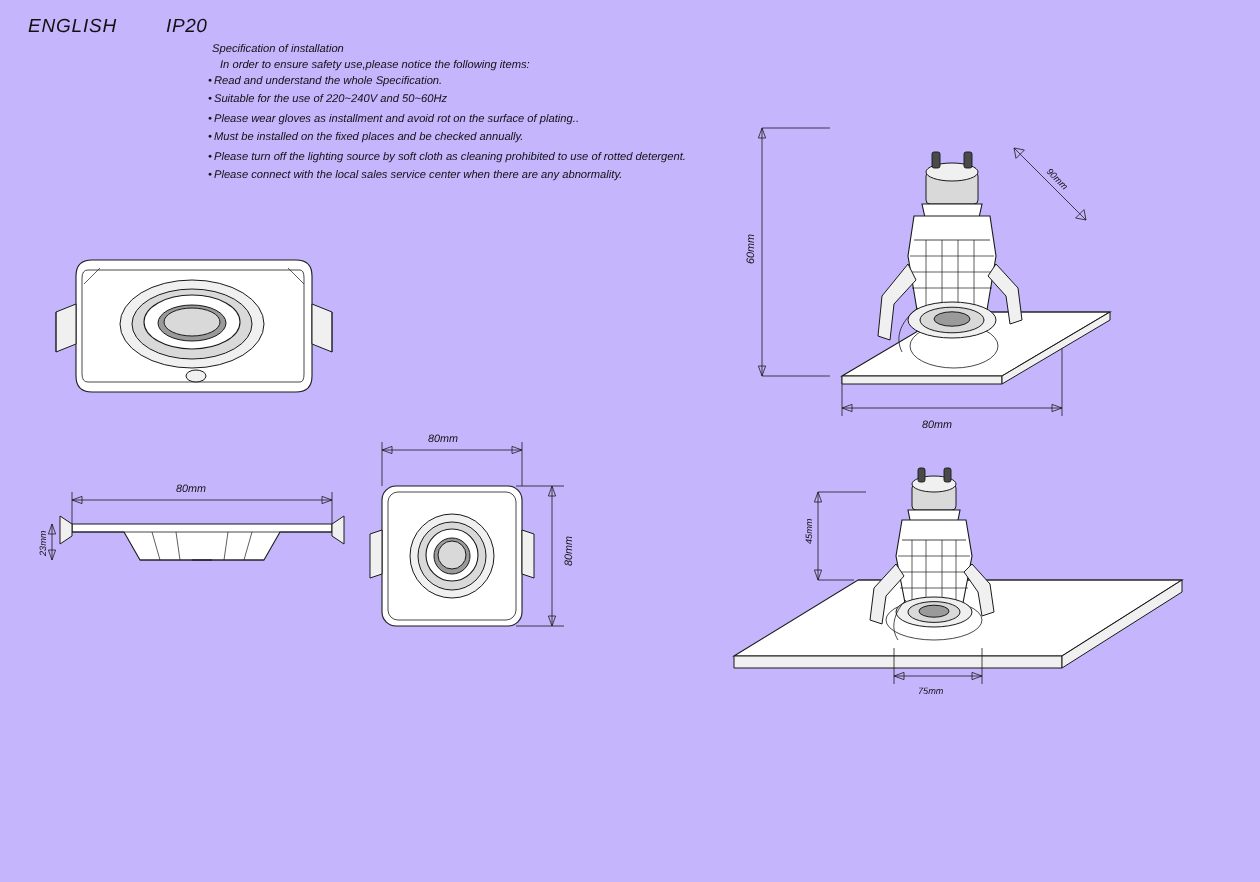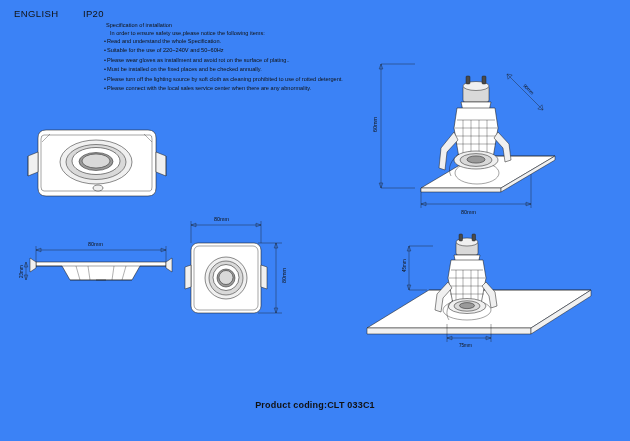--- a/index.html
+++ b/index.html
@@ -11,21 +11,22 @@
     width: 630px;
     height: 441px;
     position: relative;
     font-family: "Liberation Sans", sans-serif;
     color: #1a1a1a;
     overflow: hidden;
   }
   .page {
     position: absolute;
     inset: 0;
-    background: #3b82f6;
+    background: #c4b5fd;
+    font-style: italic;
   }
 
   
   .hdr-lang {
     position: absolute;
     left: 14px; top: 8px;
     font-size: 9.5px;
     letter-spacing: .4px;
     color: #111;
   }
@@ -330,15 +331,14 @@
       <ellipse class="fil-l" cx="112" cy="78" rx="19" ry="7.5"></ellipse>
       <ellipse class="fil-m" cx="112" cy="78" rx="13" ry="5.2"></ellipse>
       <ellipse class="fil-d" cx="112" cy="77.6" rx="7.5" ry="3"></ellipse>
 
       <path class="fil-l" d="M93,54 L82,66 L80,82 L86,84 L88,70 L97,60 Z"></path>
       <path class="fil-l" d="M131,54 L140,64 L142,78 L136,80 L134,68 L127,58 Z"></path>
       <path class="ln-t" d="M98,72 C92,78 90,86 94,92"></path>
     </svg>
   </div>
 
-  <div class="footer">Product coding:CLT 033C1</div>
 
 </div>
 
 </body></html>

